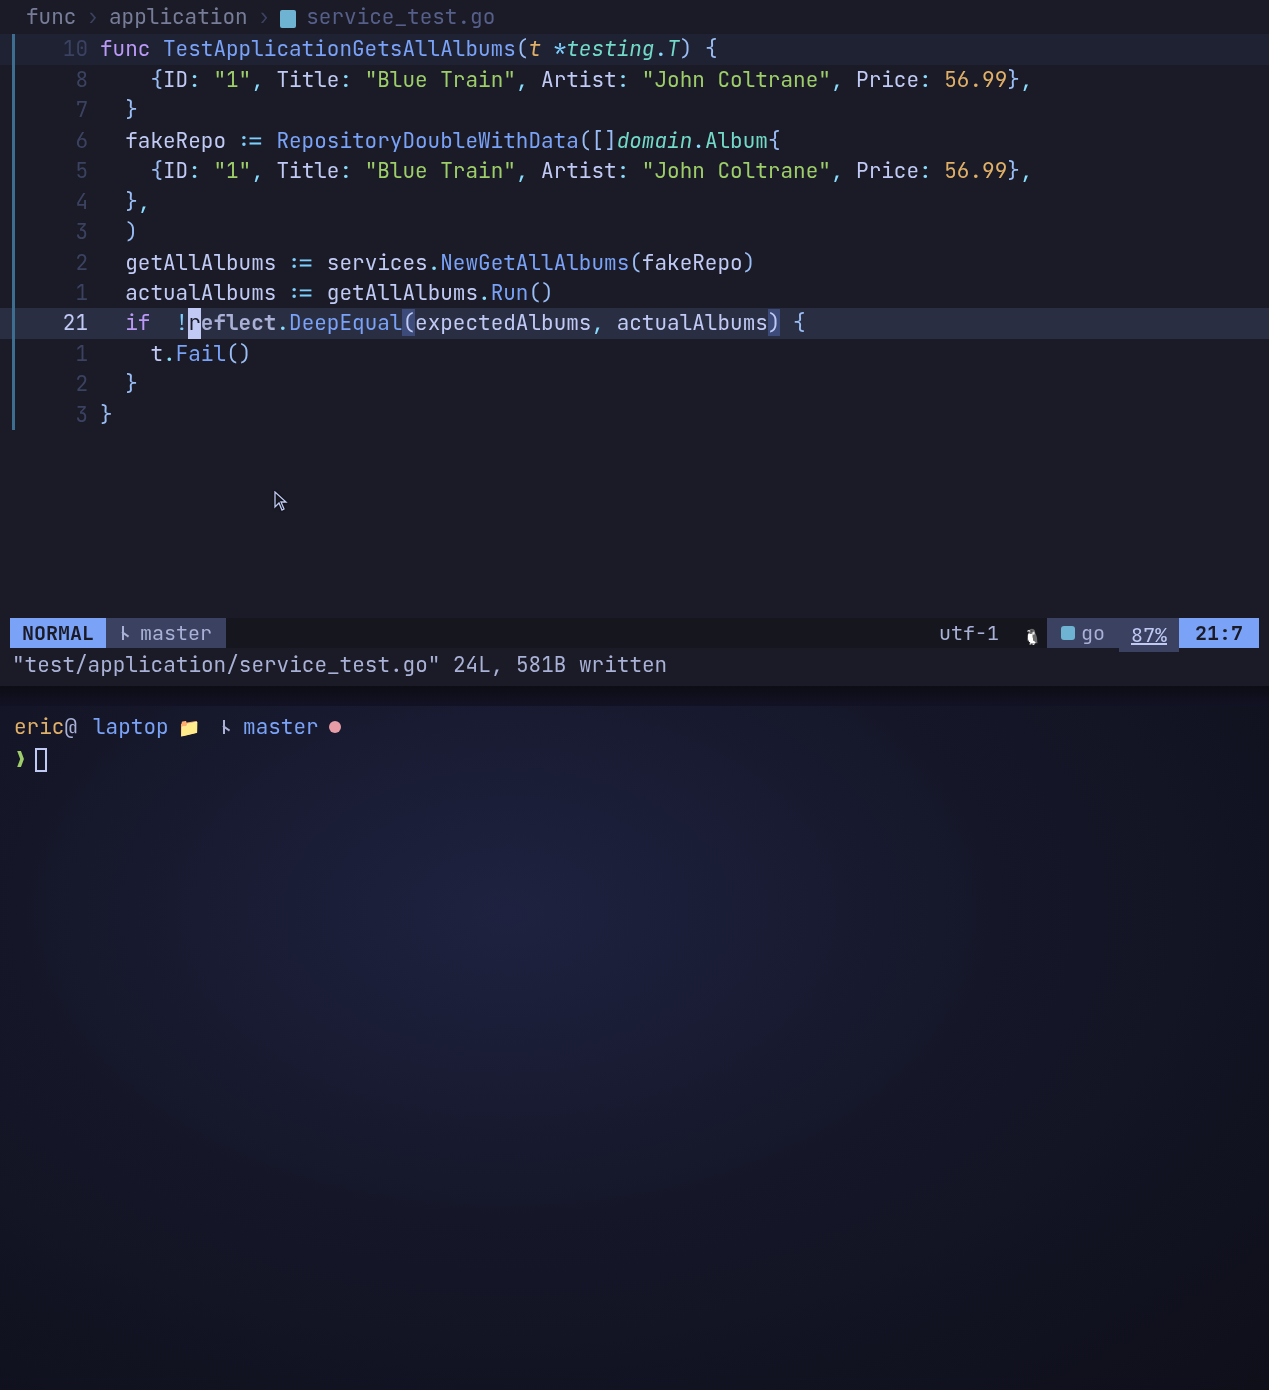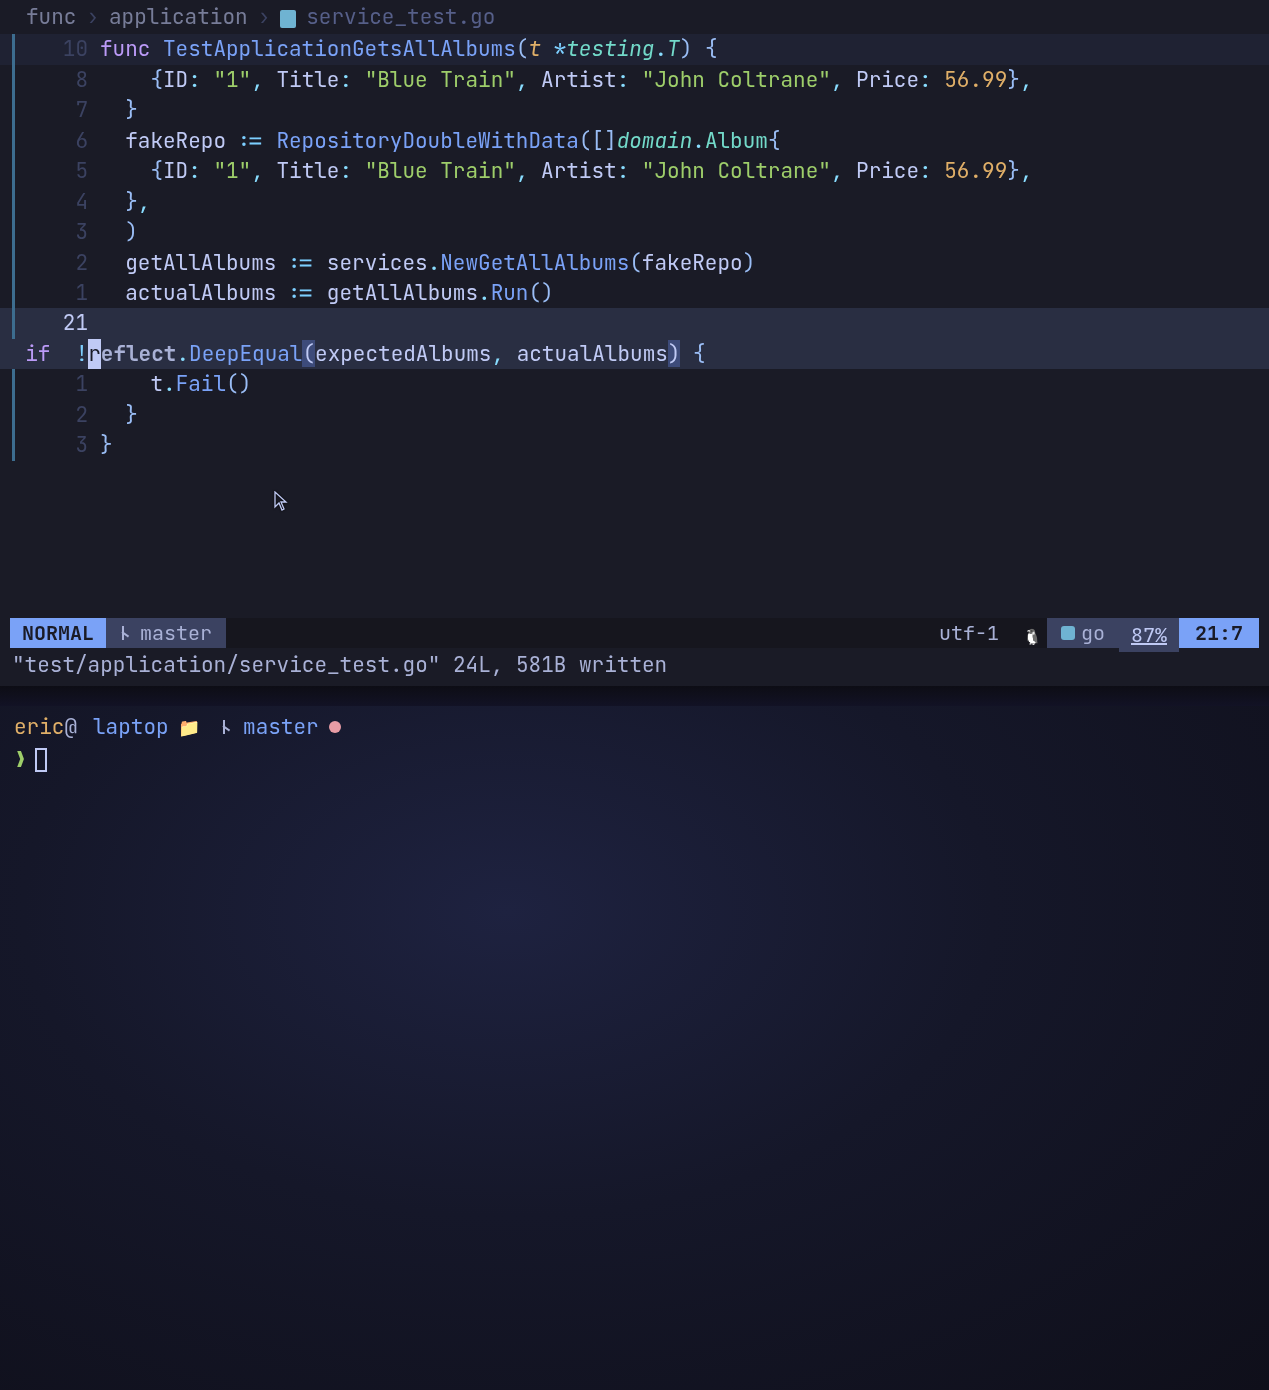--- a/index.html
+++ b/index.html
@@ -76,21 +76,21 @@
   .code-area {
     display:flex; flex-direction:column;
     padding-left:0;
   }
   .code-line {
     display:flex;
     align-items:flex-start;
     white-space:pre;
     position:relative;
   }
-  .current-line { background: var(--highlight-line); flex-direction: column; }
+  .current-line { background: var(--highlight-line); }
   .fn-signature-line { background: #1f2233; }
   .gutter {
     width:88px;
     text-align:right;
     padding-right:12px;
     color:var(--gutter);
     user-select:none;
     flex-shrink:0;
     border-left:3px solid transparent;
   }

